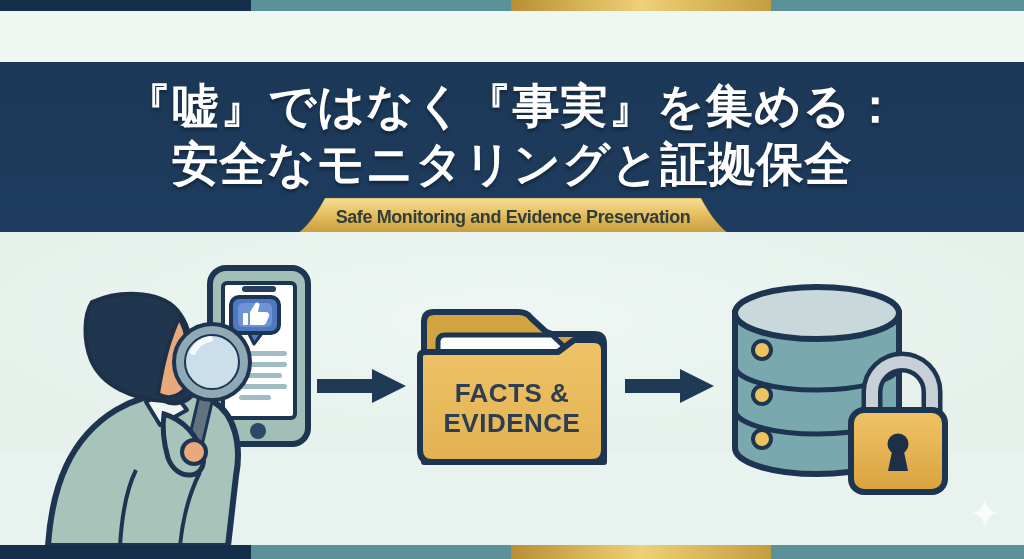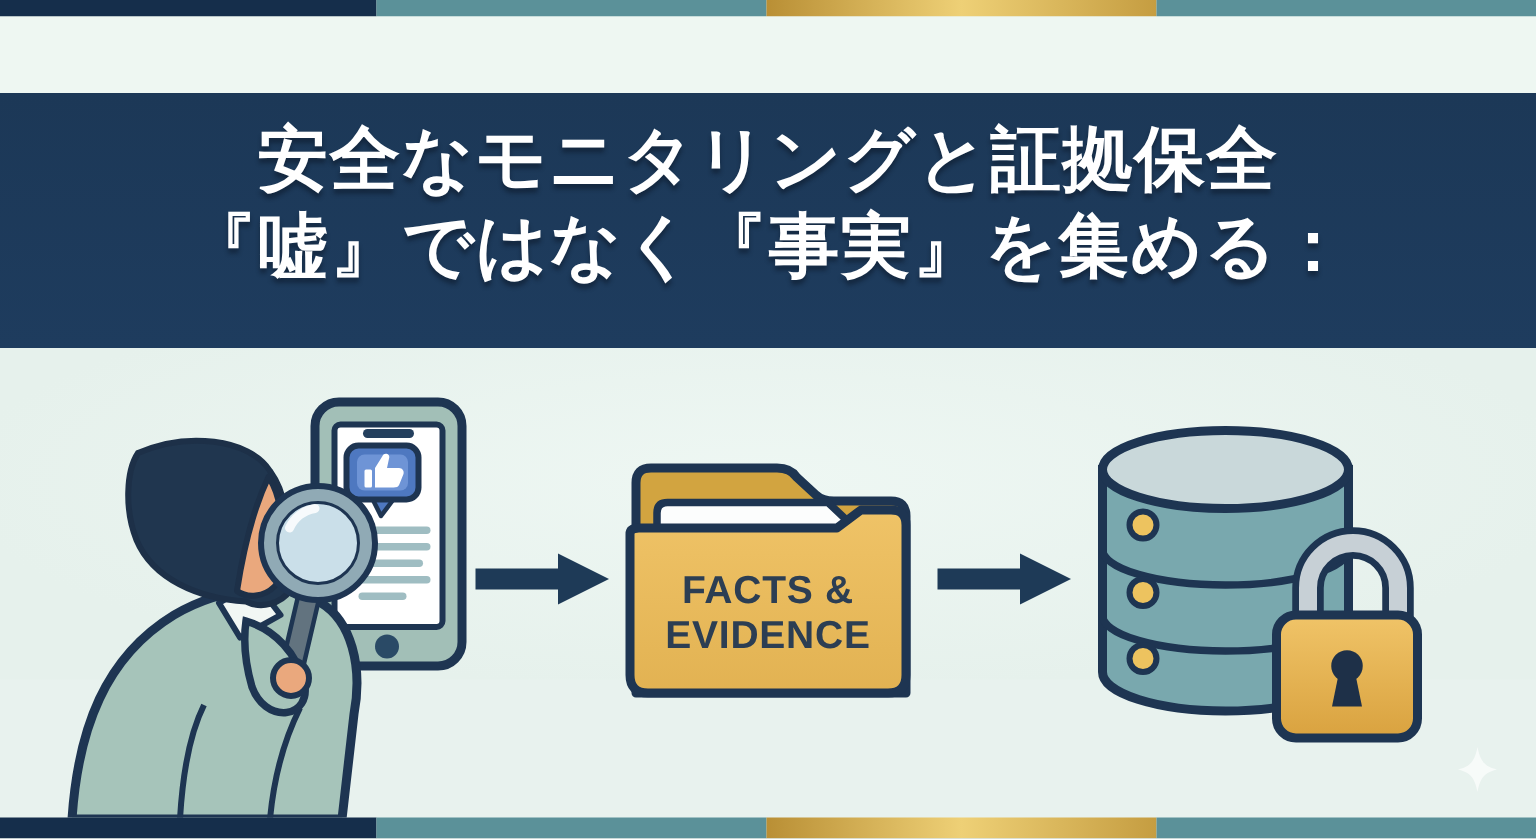--- a/index.html
+++ b/index.html
@@ -56,24 +56,37 @@
   <div class="strip top">
     <div class="seg-navy"></div>
     <div class="seg-teal1"></div>
     <div class="seg-gold"></div>
     <div class="seg-teal2"></div>
   </div>
 
   <div class="band"></div>
 
   <header class="banner">
+    <div class="title-line">『嘘』ではなく『事実』を集める：</div>
     <div class="title-line">安全なモニタリングと証拠保全</div>
-    <div class="title-line">『嘘』ではなく『事実』を集める：</div>
   </header>
 
+  <div class="ribbon">
+    <svg width="430" height="37" viewBox="0 0 430 37">
+      <defs>
+        <linearGradient id="ribbonGrad" x1="0" y1="0" x2="0" y2="1">
+          <stop offset="0" stop-color="#f6e094"></stop>
+          <stop offset="0.55" stop-color="#e2b95a"></stop>
+          <stop offset="1" stop-color="#c79e3f"></stop>
+        </linearGradient>
+      </defs>
+      <path d="M27,1 H403 C410,14 419,28 430,36 H0 C11,28 20,14 27,1 Z" fill="url(#ribbonGrad)" stroke="rgba(110,82,22,.4)" stroke-width="1"></path>
+    </svg>
+    <div class="ribbon-text">Safe Monitoring and Evidence Preservation</div>
+  </div>
 
   <main class="canvas">
     <svg width="1024" height="313" viewBox="0 232 1024 313">
       <defs>
         <linearGradient id="goldBody" x1="0" y1="0" x2="0" y2="1">
           <stop offset="0" stop-color="#f0c468"></stop>
           <stop offset="1" stop-color="#d9a23f"></stop>
         </linearGradient>
         <linearGradient id="folderFront" x1="0" y1="0" x2="0" y2="1">
           <stop offset="0" stop-color="#efc367"></stop>

